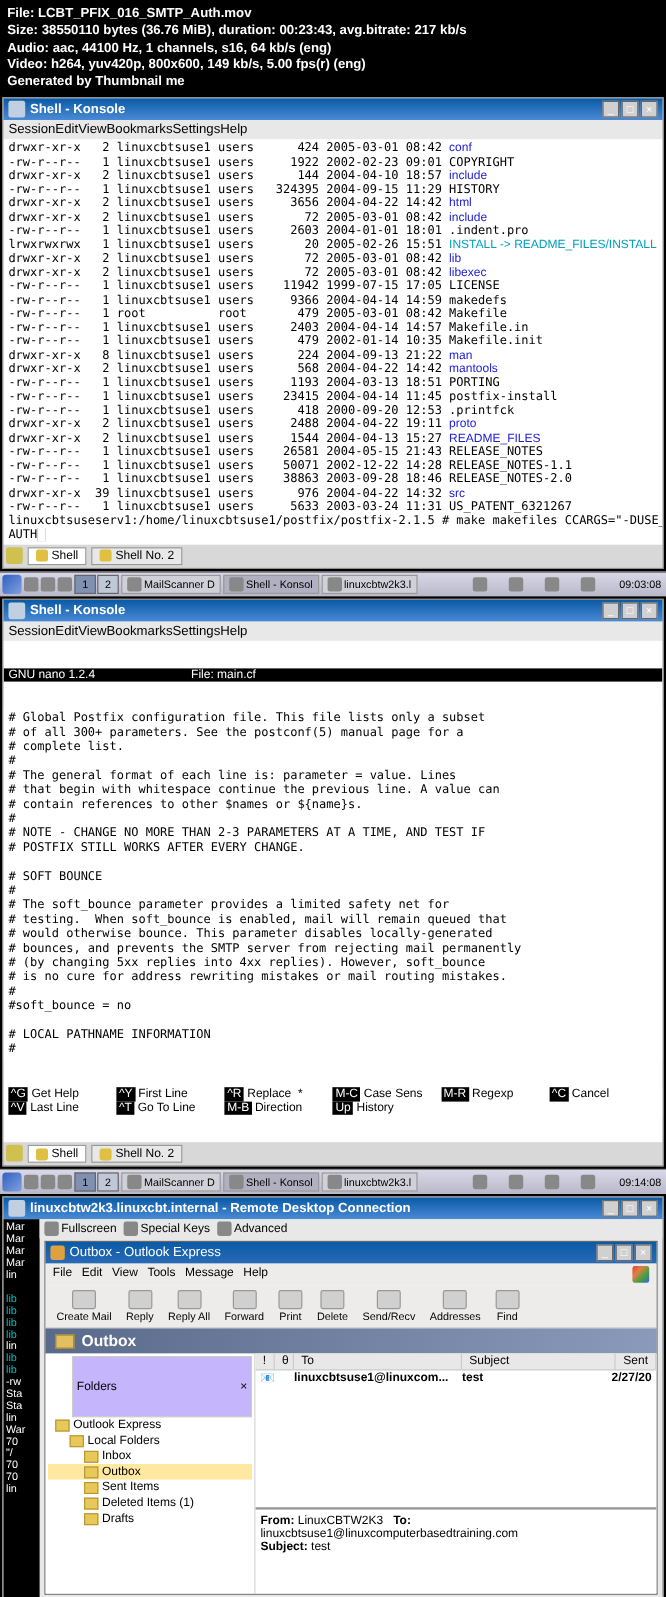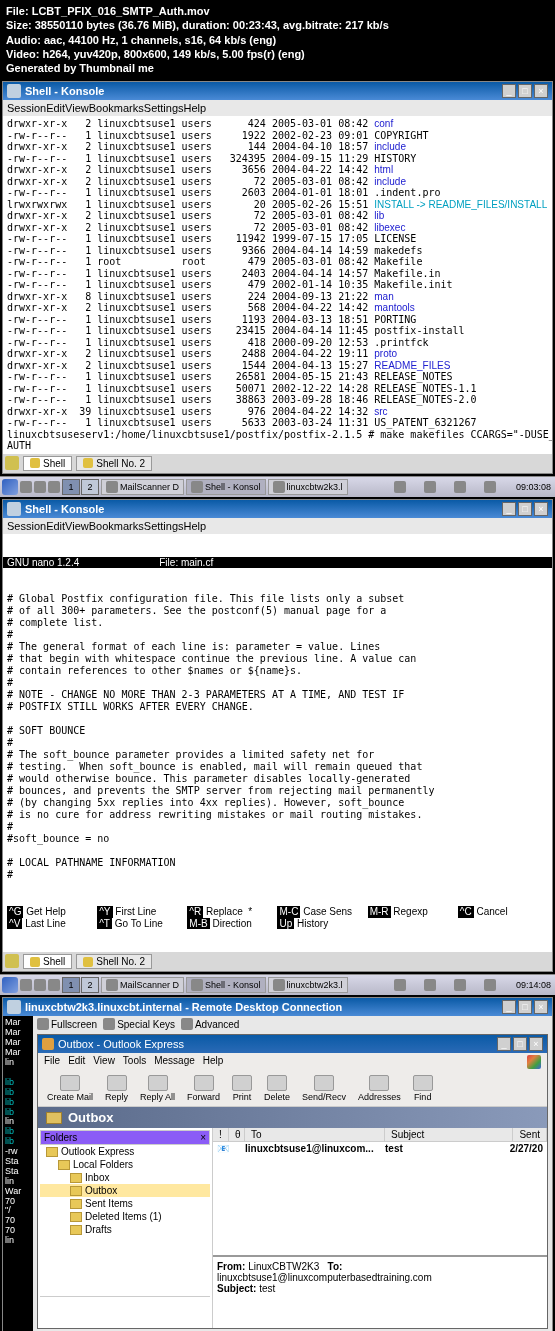--- a/index.html
+++ b/index.html
@@ -34,21 +34,21 @@
 .rdp-toolbar { background: #e8e8e8; padding: 2px 4px; display: flex; gap: 6px; font-size: 10px; align-items: center; }
 .outlook-window { background: #fff; border: 1px solid #666; margin: 2px 4px; }
 .outlook-title { background: linear-gradient(to bottom, #0a5aa6, #2a6ab6); color: #fff; padding: 2px 4px; font-size: 11px; display: flex; align-items: center; }
 .outlook-menu { background: #eeecea; padding: 2px 6px; font-size: 10px; display: flex; gap: 8px; }
 .outlook-toolbar { background: #eeecea; padding: 3px 6px; display: flex; gap: 6px; border-bottom: 1px solid #ccc; }
 .tool-btn { display: flex; flex-direction: column; align-items: center; font-size: 9px; gap: 1px; cursor: pointer; padding: 1px 3px; }
 .tool-icon { width: 20px; height: 16px; background: #d0d0d0; border: 1px solid #999; border-radius: 2px; }
 .outlook-header { background: linear-gradient(to right, #5a6a8a, #8a9aba); color: #fff; padding: 3px 8px; font-size: 13px; font-weight: bold; display: flex; align-items: center; gap: 6px; }
 .outlook-body { display: flex; height: 200px; }
 .folders-pane { width: 175px; border-right: 1px solid #ccc; font-size: 10px; padding: 2px; background: #fff; }
-.folders-header { background: #8b5cf6; padding: 1px 3px; display: flex; justify-content: space-between; border: 1px solid #ccc; }
+.folders-header { background: #c4b5fd; padding: 19px 3px; display: flex; justify-content: space-between; border: 1px solid #ccc; margin-left: 20px; }
 .folder-item { padding: 1px 2px 1px 14px; display: flex; align-items: center; gap: 3px; }
 .folder-item.selected { background: #ffe8a0; }
 .folder-icon { width: 12px; height: 10px; background: #e8c858; border: 1px solid #b89838; }
 .msg-pane { flex: 1; background: #fff; font-size: 10px; }
 .msg-header { background: #e8e8e8; display: flex; font-size: 10px; border-bottom: 1px solid #ccc; }
 .msg-header-col { padding: 1px 6px; border-right: 1px solid #ccc; }
 .msg-row { display: flex; padding: 1px 4px; font-weight: bold; }
 .preview-pane { border-top: 2px solid #999; padding: 4px; font-size: 10px; height: 50px; }
 .contacts-pane { border-top: 1px solid #ccc; font-size: 10px; padding: 2px; }
 .left-strip { background: #000; color: #fff; font-family: monospace; font-size: 9px; padding: 2px; line-height: 1.1; width: 30px; }

